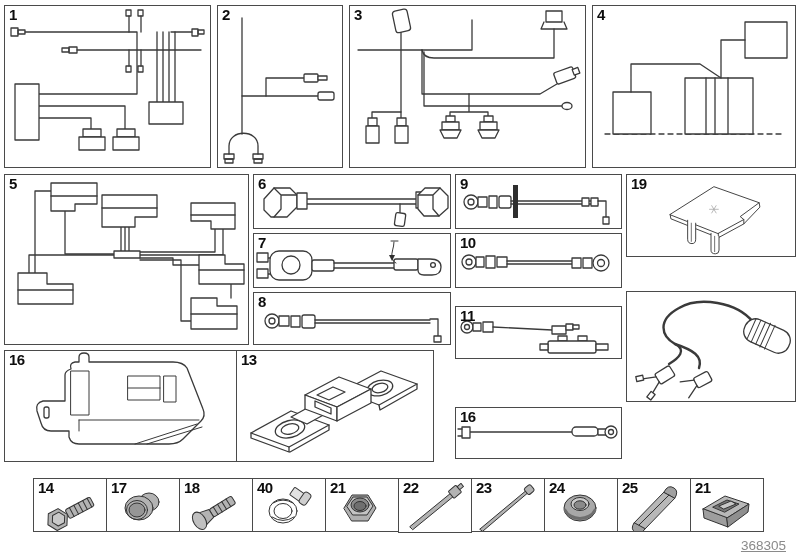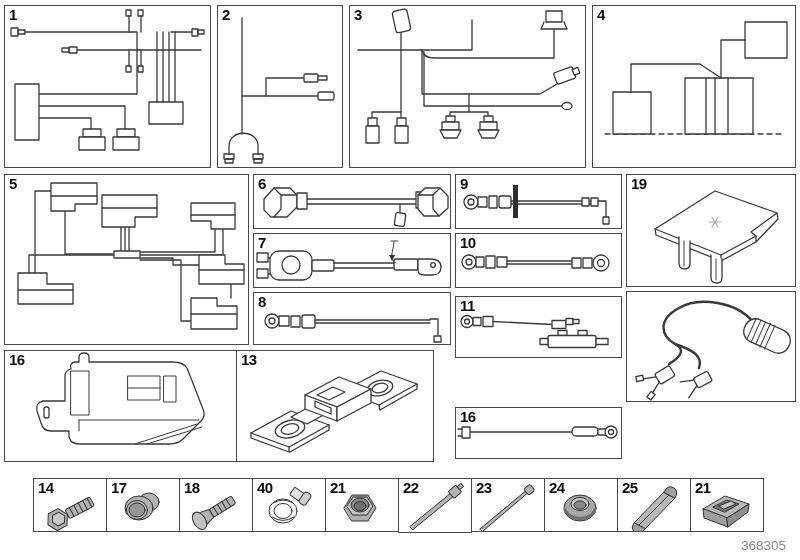--- a/index.html
+++ b/index.html
@@ -6,21 +6,21 @@
   #canvas{position:relative;width:800px;height:560px;background:#fff;overflow:hidden;
           font-family:"Liberation Sans",sans-serif;}
   .panel{position:absolute;border:1px solid #4a4a4a;background:#fff;box-sizing:border-box;}
   .num{position:absolute;top:0;left:4px;font-weight:bold;font-size:15px;color:#0d0d0d;
        line-height:1.15;z-index:2;letter-spacing:-0.5px;}
   .panel svg{position:absolute;left:0;top:0;width:100%;height:100%;}
   .ln{stroke:#3a3a3a;fill:none;stroke-width:1.3;stroke-linecap:round;stroke-linejoin:round;}
   .wf{fill:#fff;}
   .dk{fill:#2e2e2e;stroke:none;}
   .hw{stroke:#333;stroke-width:1;stroke-linejoin:round;stroke-linecap:round;}
-  .figno{position:absolute;right:14px;top:538px;font-size:13.5px;color:#8a8a8a;}
+  .figno{position:absolute;right:14px;top:538px;font-size:13.5px;color:#8a8a8a;text-decoration:underline;}
 </style>
 </head>
 <body>
 
 <div id="canvas">
 
   <div class="panel" style="left:4px;top:5px;width:207px;height:163px">
     <span class="num">1</span>
     <svg viewBox="0 0 205 161">
       <g class="ln">
@@ -234,42 +234,42 @@
         <rect class="wf" x="41" y="23" width="10" height="10"></rect>
         <path d="M51 27 H118 M51 30 H118"></path>
         <rect class="wf" x="116" y="24" width="9" height="10"></rect>
         <rect class="wf" x="127" y="24" width="9" height="10"></rect>
         <circle class="wf" cx="145" cy="29" r="8"></circle>
           <circle cx="145" cy="29" r="3.5"></circle>
       </g>
     </svg>
   </div>
 
-  <div class="panel" style="left:455px;top:296px;width:167px;height:62px">
+  <div class="panel" style="left:455px;top:306px;width:167px;height:53px">
     <span class="num">11</span>
     <svg viewBox="0 0 165 51">
       <g class="ln">
         <circle class="wf" cx="11" cy="20" r="6"></circle>
           <circle cx="11" cy="20" r="2.5"></circle>
         <rect class="wf" x="17" y="16" width="8" height="8"></rect>
         <rect class="wf" x="27" y="15" width="10" height="10"></rect>
         <path d="M37 20 L96 23"></path>
         <rect class="wf" x="96" y="19" width="14" height="8"></rect>
         <rect class="wf" x="110" y="17" width="7" height="6"></rect>
         <rect class="wf" x="117" y="18" width="6" height="4"></rect>
         <rect class="wf" x="102" y="29" width="9" height="5"></rect>
         <rect class="wf" x="122" y="29" width="9" height="5"></rect>
         <rect class="wf" x="92" y="34" width="48" height="12" rx="2"></rect>
         <rect class="wf" x="84" y="37" width="8" height="6"></rect>
         <rect class="wf" x="140" y="37" width="12" height="6"></rect>
       </g>
     </svg>
   </div>
 
-  <div class="panel" style="left:626px;top:174px;width:170px;height:113px">
+  <div class="panel" style="left:626px;top:174px;width:170px;height:83px">
     <span class="num">19</span>
     <svg viewBox="0 0 168 111">
       <g class="ln">
         <path class="wf" d="M28 54 L88 16 L150 38 L124 57 L129 61 L94 80 Z"></path>
         <path d="M28 54 L29 60 L94 86 L94 80 M129 61 L129 67 L94 86 M150 38 L151 44 L129 67"></path>
         <g stroke="#a9a9a9" stroke-width="1.1">
             <path d="M82 47 H94 M85 42 L91 52 M91 42 L85 52"></path>
           </g>
         <path class="wf" d="M52 62 V88 Q52 94 58 94 Q63 94 63 88 V66"></path>
         <path d="M57 66 V91" stroke-width="1"></path>

